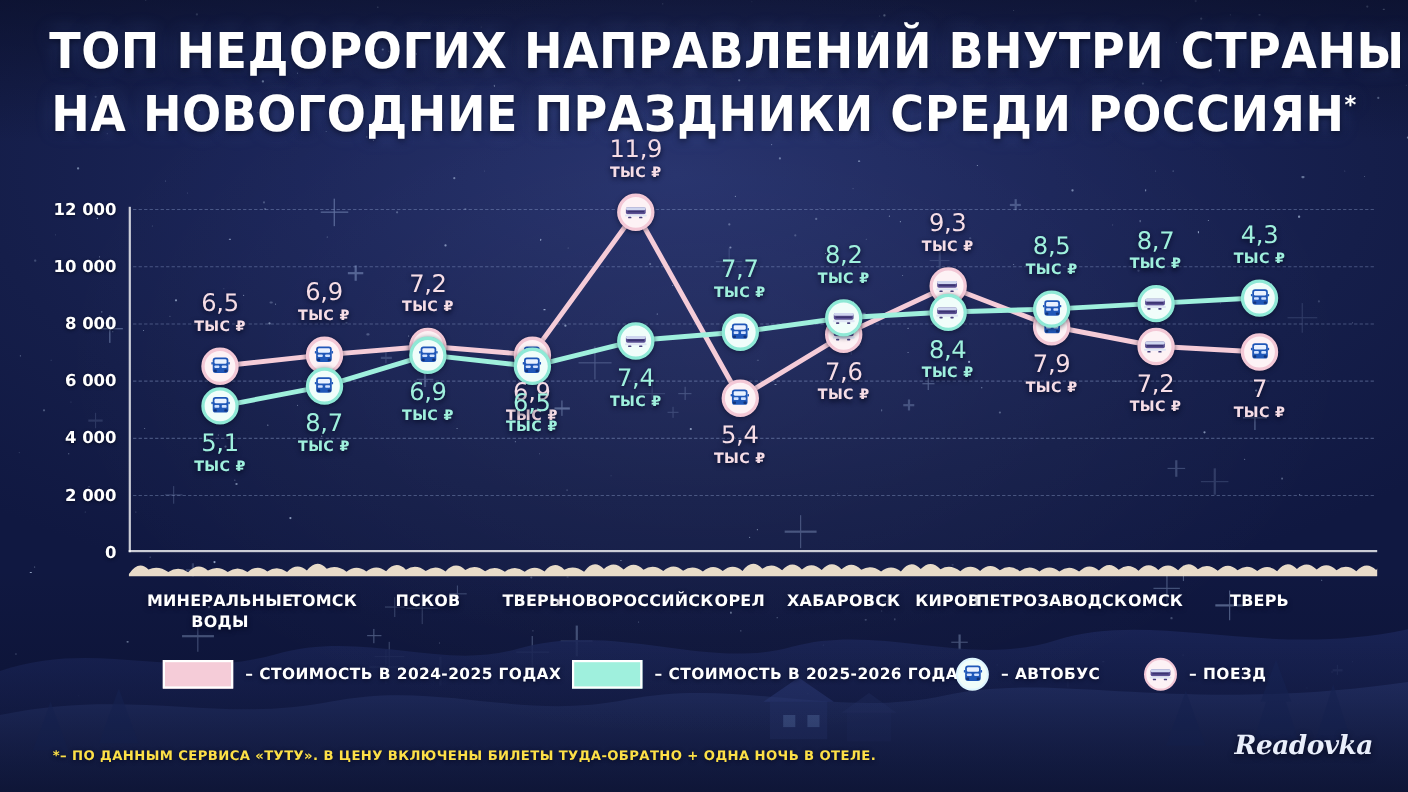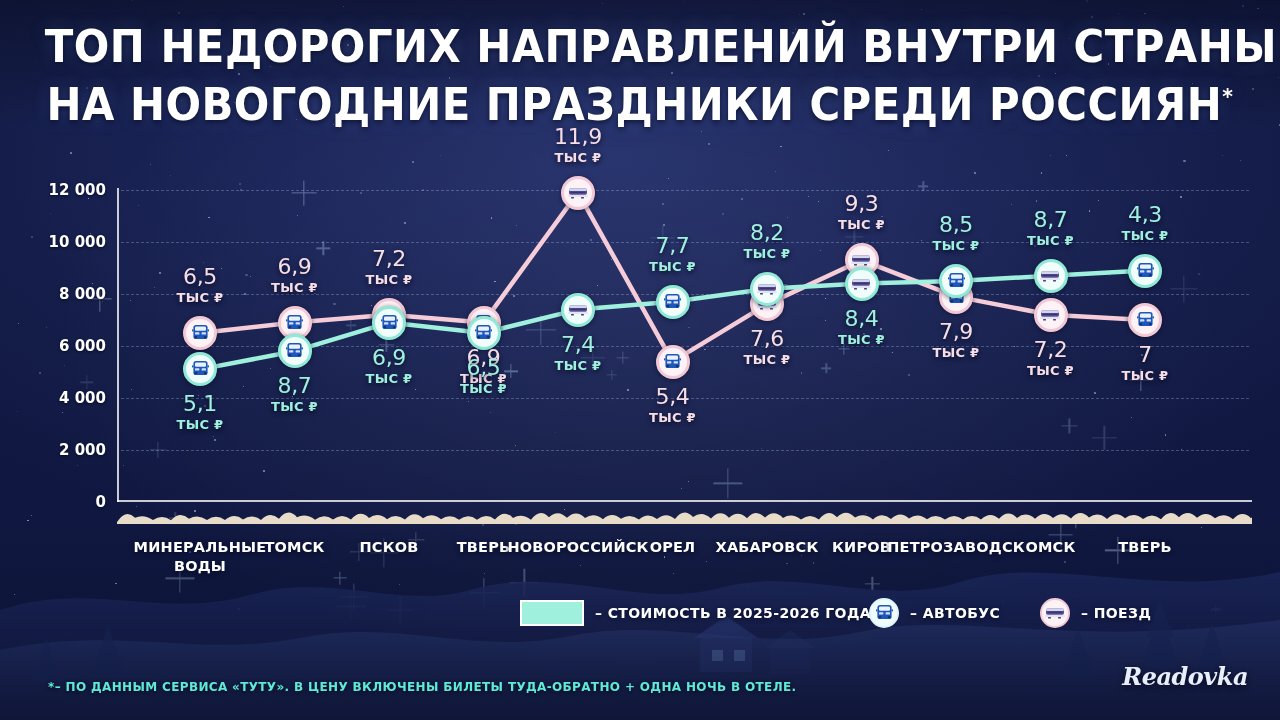--- a/index.html
+++ b/index.html
@@ -108,21 +108,21 @@
   .lg-icon{
     width:30px;height:30px;border-radius:50%;
     display:flex;align-items:center;justify-content:center;
   }
   .lg-icon.bus{background:#f0fdfa;border:2.5px solid #dff6ff;}
   .lg-icon.train{background:#fdf2f5;border:2.5px solid #f3c8d6;}
   
   #footnote{
     position:absolute;left:48px;top:680px;z-index:6;
     font-family:"DejaVu Sans", sans-serif;
-    font-weight:bold;font-size:12px;letter-spacing:.35px;color:#5eead4;
+    font-weight:bold;font-size:12px;letter-spacing:.35px;color:#fde047;
     text-shadow:0 1px 4px rgba(6,10,35,.95);
   }
   #logo{
     position:absolute;right:32px;top:662px;z-index:7;
     font-family:"DejaVu Serif", serif;
     font-weight:bold;font-style:italic;font-size:24px;letter-spacing:-.5px;
     color:#e9eefb;
     text-shadow:0 2px 6px rgba(5,8,28,.9);
   }
 </style>
@@ -823,20 +823,24 @@
       <div class="xlabel" style="left:672.5px;top:368px">ОРЕЛ</div>
       <div class="xlabel" style="left:767.0px;top:368px">ХАБАРОВСК</div>
       <div class="xlabel" style="left:861.5px;top:368px">КИРОВ</div>
       <div class="xlabel" style="left:956.0px;top:368px">ПЕТРОЗАВОДСК</div>
       <div class="xlabel" style="left:1050.5px;top:368px">ОМСК</div>
       <div class="xlabel" style="left:1145.0px;top:368px">ТВЕРЬ</div>
     </div>
 </div>
 
 <div id="legend">
+    <div class="lg" style="left:148px">
+      <div class="swatch pink"></div>
+      <span class="lg-txt">– СТОИМОСТЬ В 2024-2025 ГОДАХ</span>
+    </div>
     <div class="lg" style="left:520px">
       <div class="swatch mint"></div>
       <span class="lg-txt">– СТОИМОСТЬ В 2025-2026 ГОДАХ</span>
     </div>
     <div class="lg" style="left:869px">
       <div class="lg-icon bus">
         <svg width="17" height="18" viewBox="0 0 17 18">
           <rect x="1.4" y="1" width="14.2" height="14" rx="2.6" fill="#1f57b8"></rect>
           <rect x="3" y="2.6" width="11" height="4.1" rx="1.2" fill="#e9f1ff"></rect>
           <rect x="3" y="8.2" width="4.4" height="2.4" rx=".7" fill="#cfe0ff"></rect>

